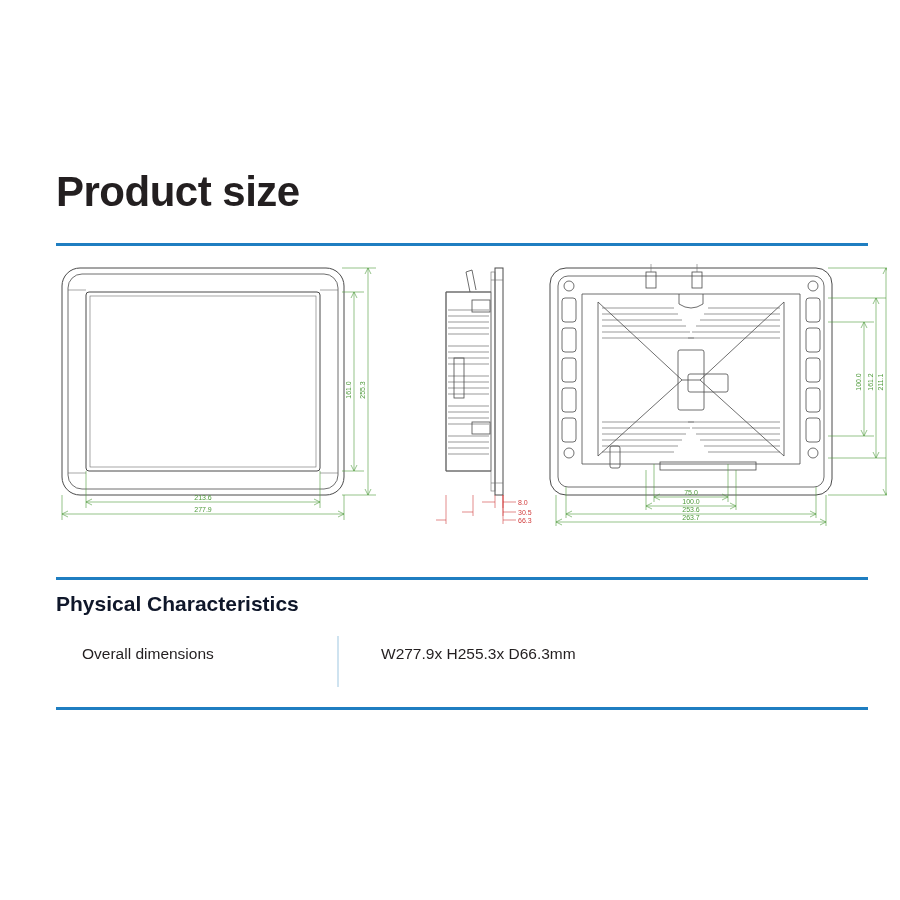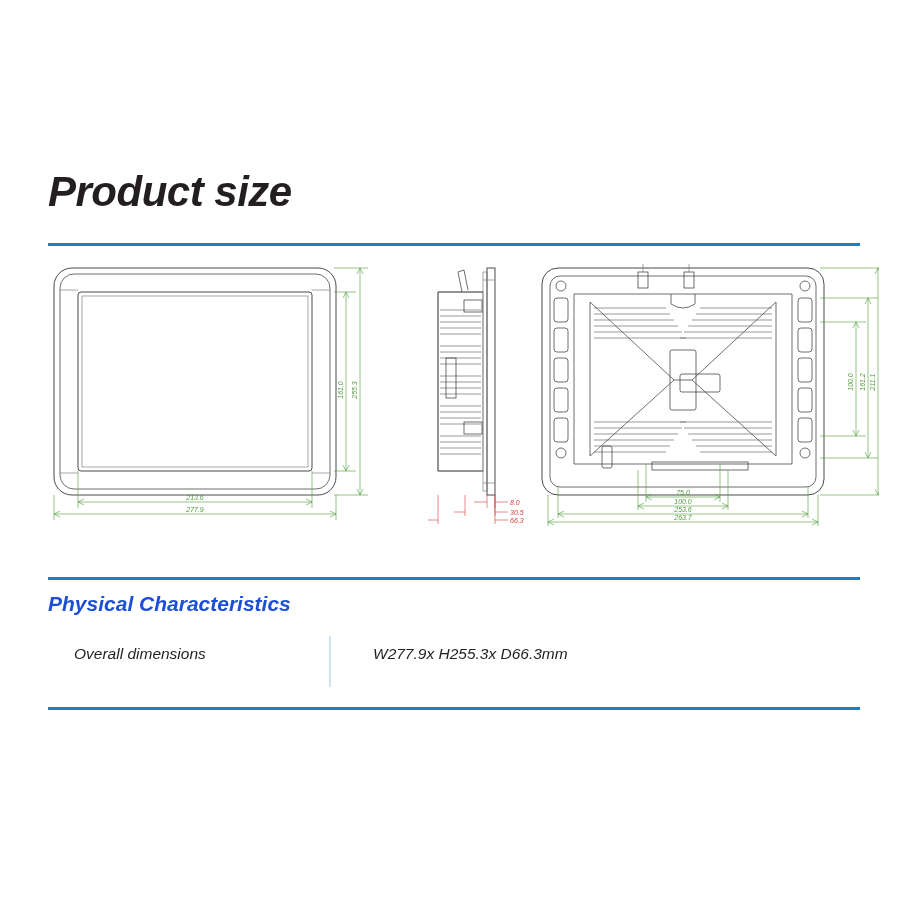--- a/index.html
+++ b/index.html
@@ -10,24 +10,23 @@
   body {
     width: 900px;
     height: 900px;
     font-family: "Liberation Sans", sans-serif;
     color: #231f20;
     position: relative;
     overflow: hidden;
   }
   .page {
     position: absolute;
-    left: 4px; top: 0;
+    left: 12px; top: 0;
     width: 836px;
     height: 900px;
-    font-style: italic;
   }
   .title {
     position: absolute;
     left: 44px;
     top: 168px;
     font-size: 42px;
     font-weight: bold;
     letter-spacing: -0.5px;
     color: #231f20;
   }
@@ -39,21 +38,21 @@
   .rule.top-rule { left: 44px; top: 243px; width: 812px; }
   .rule.mid-rule { left: 44px; top: 577px; width: 812px; }
   .rule.bot-rule { left: 44px; top: 707px; width: 812px; }
 
   .section-title {
     position: absolute;
     left: 44px;
     top: 592px;
     font-size: 21px;
     font-weight: bold;
-    color: #1d4ed8;
+    color: #0f172a;
     text-align: center;
   }
 
   .drawing-area {
     position: absolute;
     left: 30px;
     top: 250px;
     width: 845px;
     height: 320px;
   }

